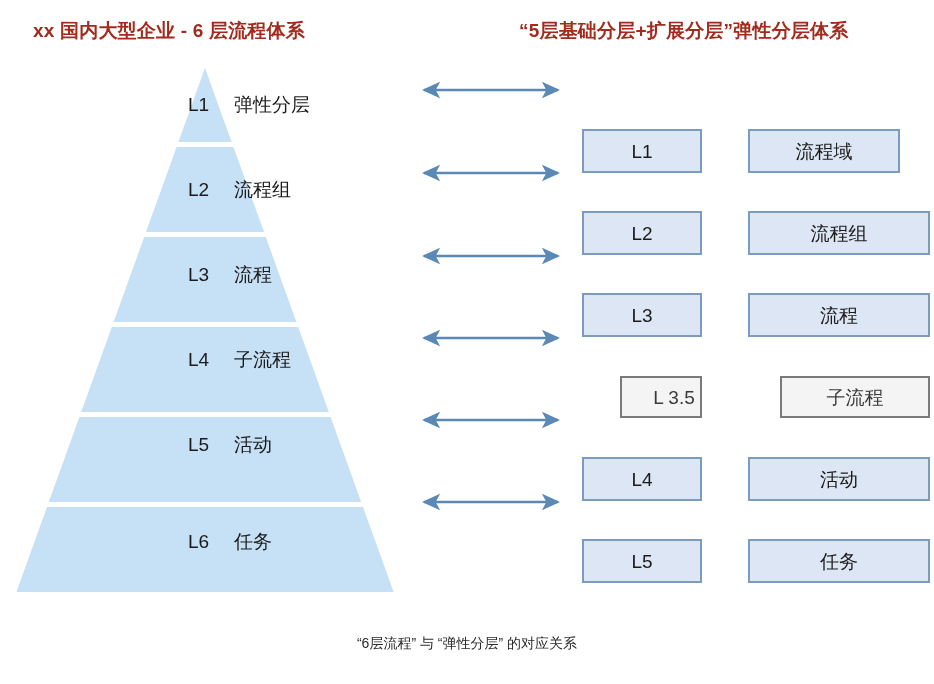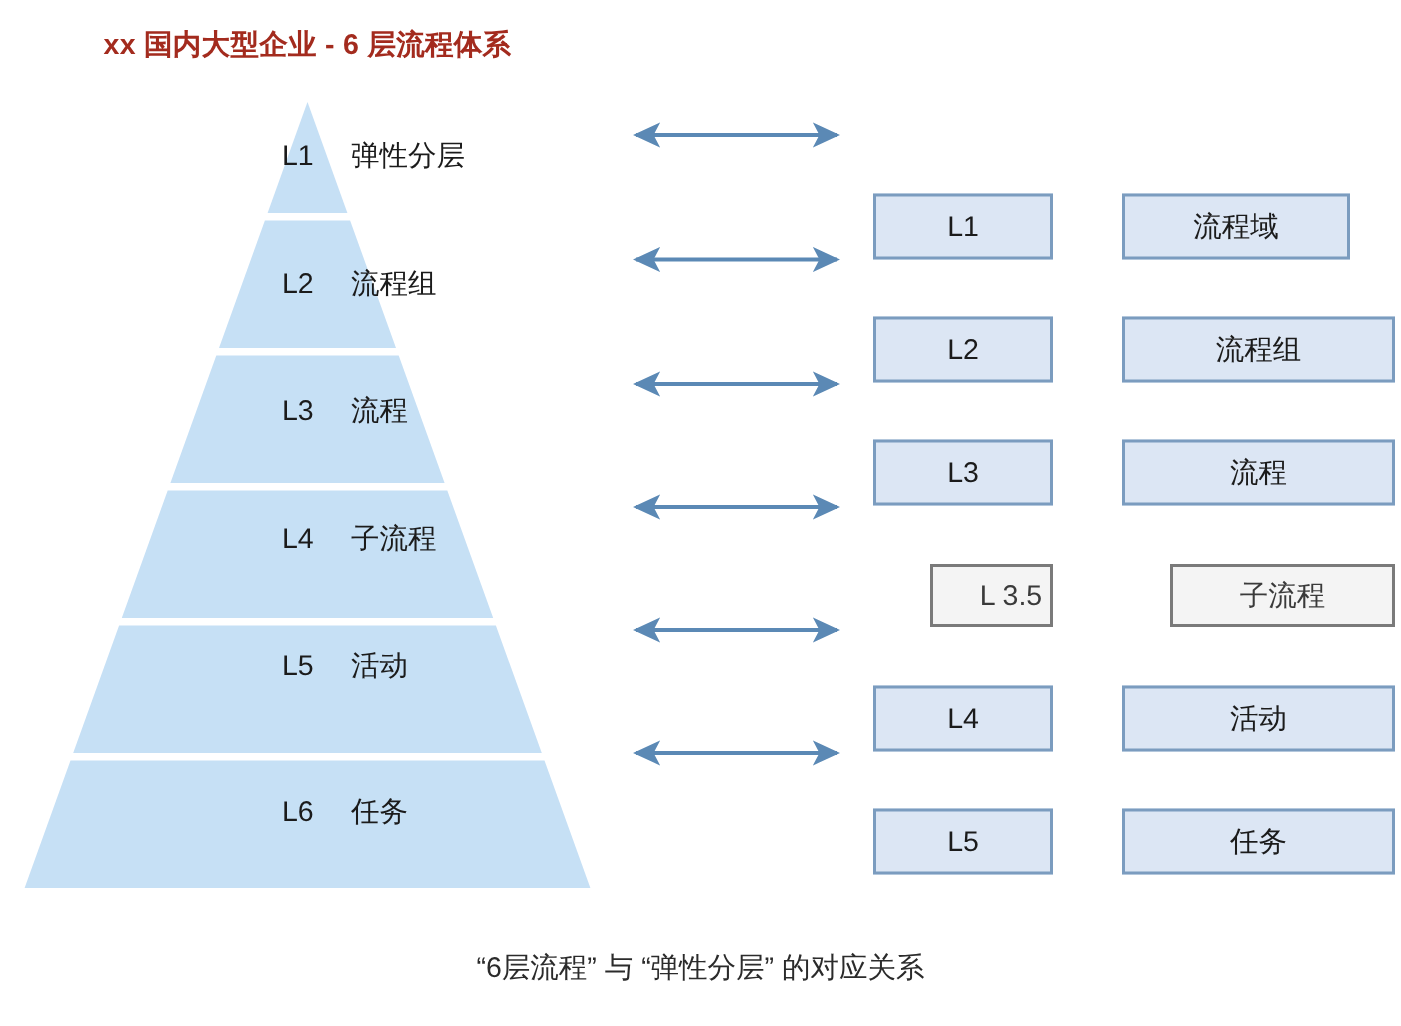--- a/index.html
+++ b/index.html
@@ -14,21 +14,20 @@
   #stage{position:absolute;left:0;top:0;width:934px;height:684px;}
 
   
   .title{
     position:absolute;
     font-weight:bold;
     font-size:19px;
     letter-spacing:0.2px;
     white-space:nowrap;
     line-height:1;
-    margin-left:36px;
   }
   #title-left{left:33px;top:21px;}
   #title-right{left:519px;top:21px;}
 
   
   #pyramid{position:absolute;left:0px;top:60px;width:420px;height:540px;}
   #pyramid svg{display:block;}
 
   .pyr-label{
     position:absolute;
@@ -63,32 +62,33 @@
     border:2px solid #7A7A7A;
     color:#3a3a3a;
   }
 
   
   #caption{
     position:absolute;
     left:0;right:0;
     top:636px;
     text-align:center;
-    font-size:19px;
+    font-size:14px;
     color:#2b2b2b;
     white-space:nowrap;
     line-height:1;
   }
 </style>
 </head>
 <body>
 
 <div id="stage">
 
   <div class="title" id="title-left" style="color: rgb(163, 43, 30);">xx 国内大型企业 - 6 层流程体系</div>
+  <div class="title" id="title-right" style="color: rgb(163, 43, 30);">“5层基础分层+扩展分层”弹性分层体系</div>
 
   <div id="pyramid">
     <svg width="420" height="540" viewBox="0 0 420 540" xmlns="http://www.w3.org/2000/svg">
 
       <g>
 
         <polygon points="205,8 231.6,82 178.4,82" fill="#C6E0F5"></polygon>
 
         <polygon points="176.6,87 233.4,87 264.0,172 146.0,172" fill="#C6E0F5"></polygon>
 

